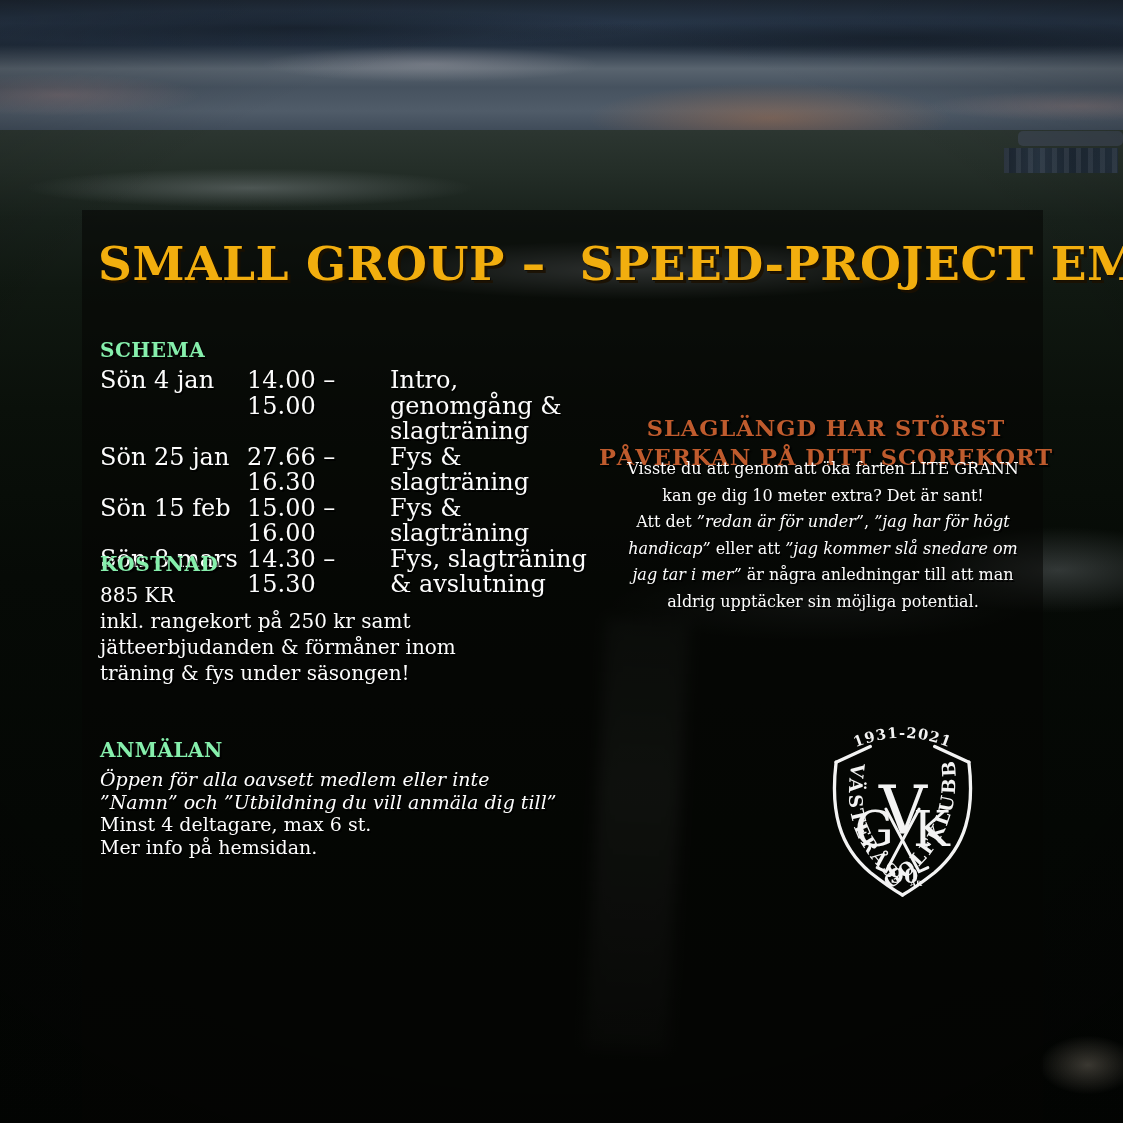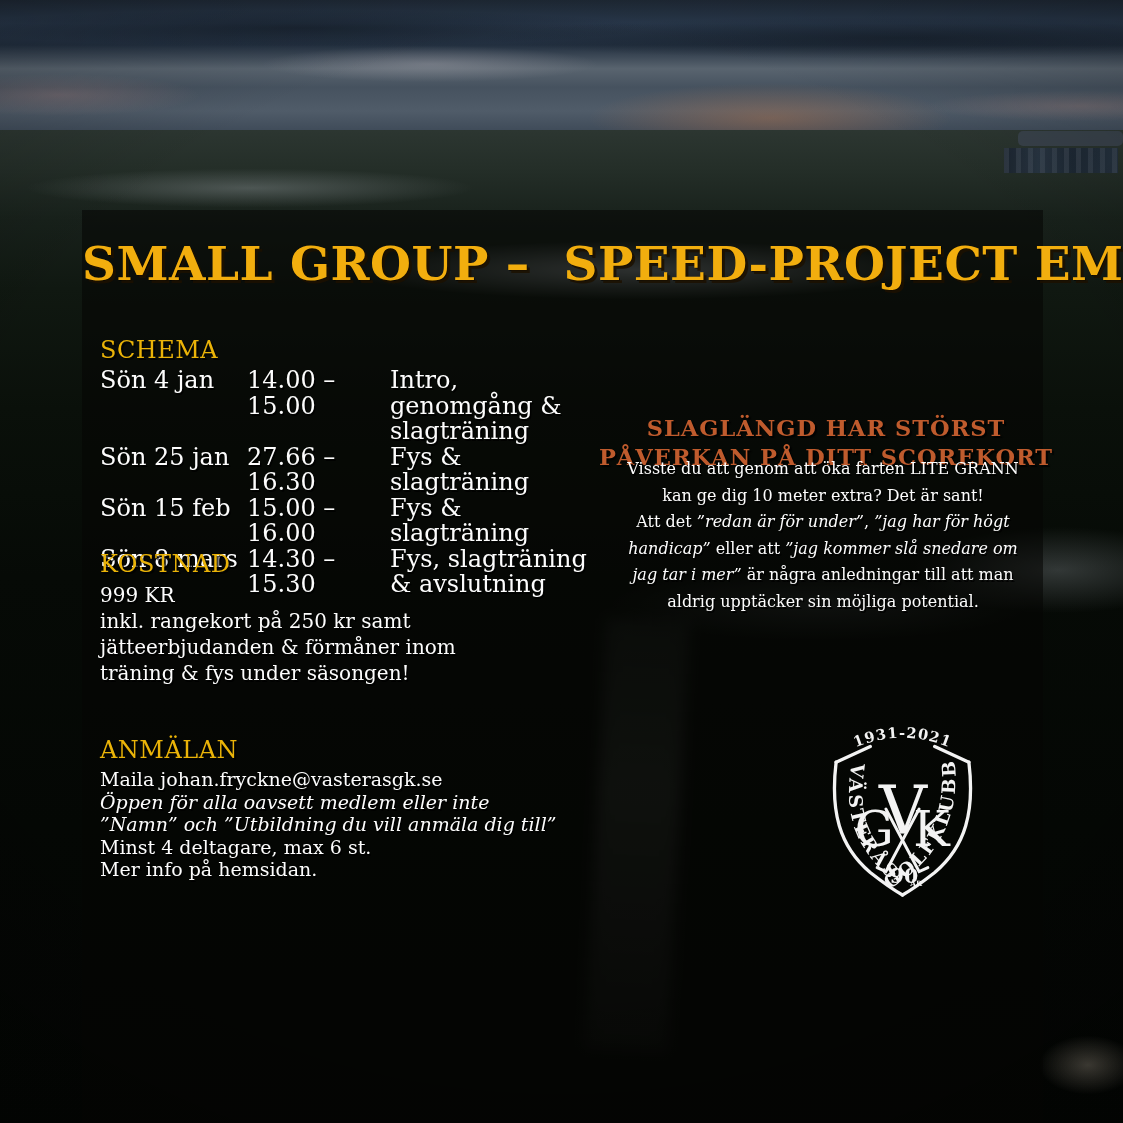--- a/index.html
+++ b/index.html
@@ -41,27 +41,27 @@
     filter:blur(7px); transform:rotate(3deg); }
   .bg-vignette { position:absolute; inset:0;
     background:radial-gradient(ellipse 90% 75% at 50% 45%, transparent 55%, rgba(0,0,0,.30) 100%); }
 
   
   .panel {
     position:absolute; left:82px; top:210px; width:961px; height:913px;
     background:rgba(5,6,4,.57);
   }
   .title {
-    position:absolute; top:26px; left:0; width:100%; text-align:center;
+    position:absolute; top:26px; left:16px; width:100%; text-align:center;
     font-weight:bold; font-size:47px; letter-spacing:.5px; color:#f2ae0e;
     white-space:pre;
     text-shadow:3px 3px 0 rgba(28,17,0,.85), 1px 1px 0 rgba(0,0,0,.6);
   }
   .sec-heading {
-    font-weight:normal; font-size:24px; color:#eab308; letter-spacing:.5px;
+    font-weight:bold; font-size:20px; color:#86efac; letter-spacing:.5px;
     line-height:24px; margin-bottom:6px;
     text-shadow:2px 2px 0 rgba(0,0,0,.75);
   }
   .body-text { color:#fdfdfd; text-shadow:1.5px 1.5px 0 rgba(0,0,0,.85); }
   .it { font-style:italic; }
 
   .schema-block  { position:absolute; left:18px; top:128px; width:500px; }
   .schedule { display:grid; grid-template-columns:147px 143px 215px;
     font-size:24px; line-height:25.5px; }
   .schedule .cell { white-space:pre-line; }
@@ -130,31 +130,30 @@
       <div class="cell">Sön 8 mars</div>
       <div class="cell">14.30 – 15.30</div>
       <div class="cell">Fys, slagträning
 &amp; avslutning</div>
     </div>
   </div>
 
   <div class="kostnad-block">
     <div class="sec-heading">KOSTNAD</div>
     <div class="body-text">
-      <div class="line">999 KR</div>
+      <div class="line">885 KR</div>
       <div class="line">inkl. rangekort på 250 kr samt</div>
       <div class="line">jätteerbjudanden &amp; förmåner inom</div>
       <div class="line">träning &amp; fys under säsongen!</div>
     </div>
   </div>
 
   <div class="anmalan-block">
     <div class="sec-heading">ANMÄLAN</div>
     <div class="body-text">
-      <div class="line">Maila johan.fryckne@vasterasgk.se</div>
       <div class="line it">Öppen för alla oavsett medlem eller inte</div>
       <div class="line it">”Namn” och ”Utbildning du vill anmäla dig till”</div>
       <div class="line">Minst 4 deltagare, max 6 st.</div>
       <div class="line">Mer info på hemsidan.</div>
     </div>
   </div>
 
   <div class="pitch-heading">SLAGLÄNGD HAR STÖRST
 PÅVERKAN PÅ DITT SCOREKORT</div>
   <div class="pitch-para1 body-text"><span>Visste du att genom att öka farten LITE GRANN

